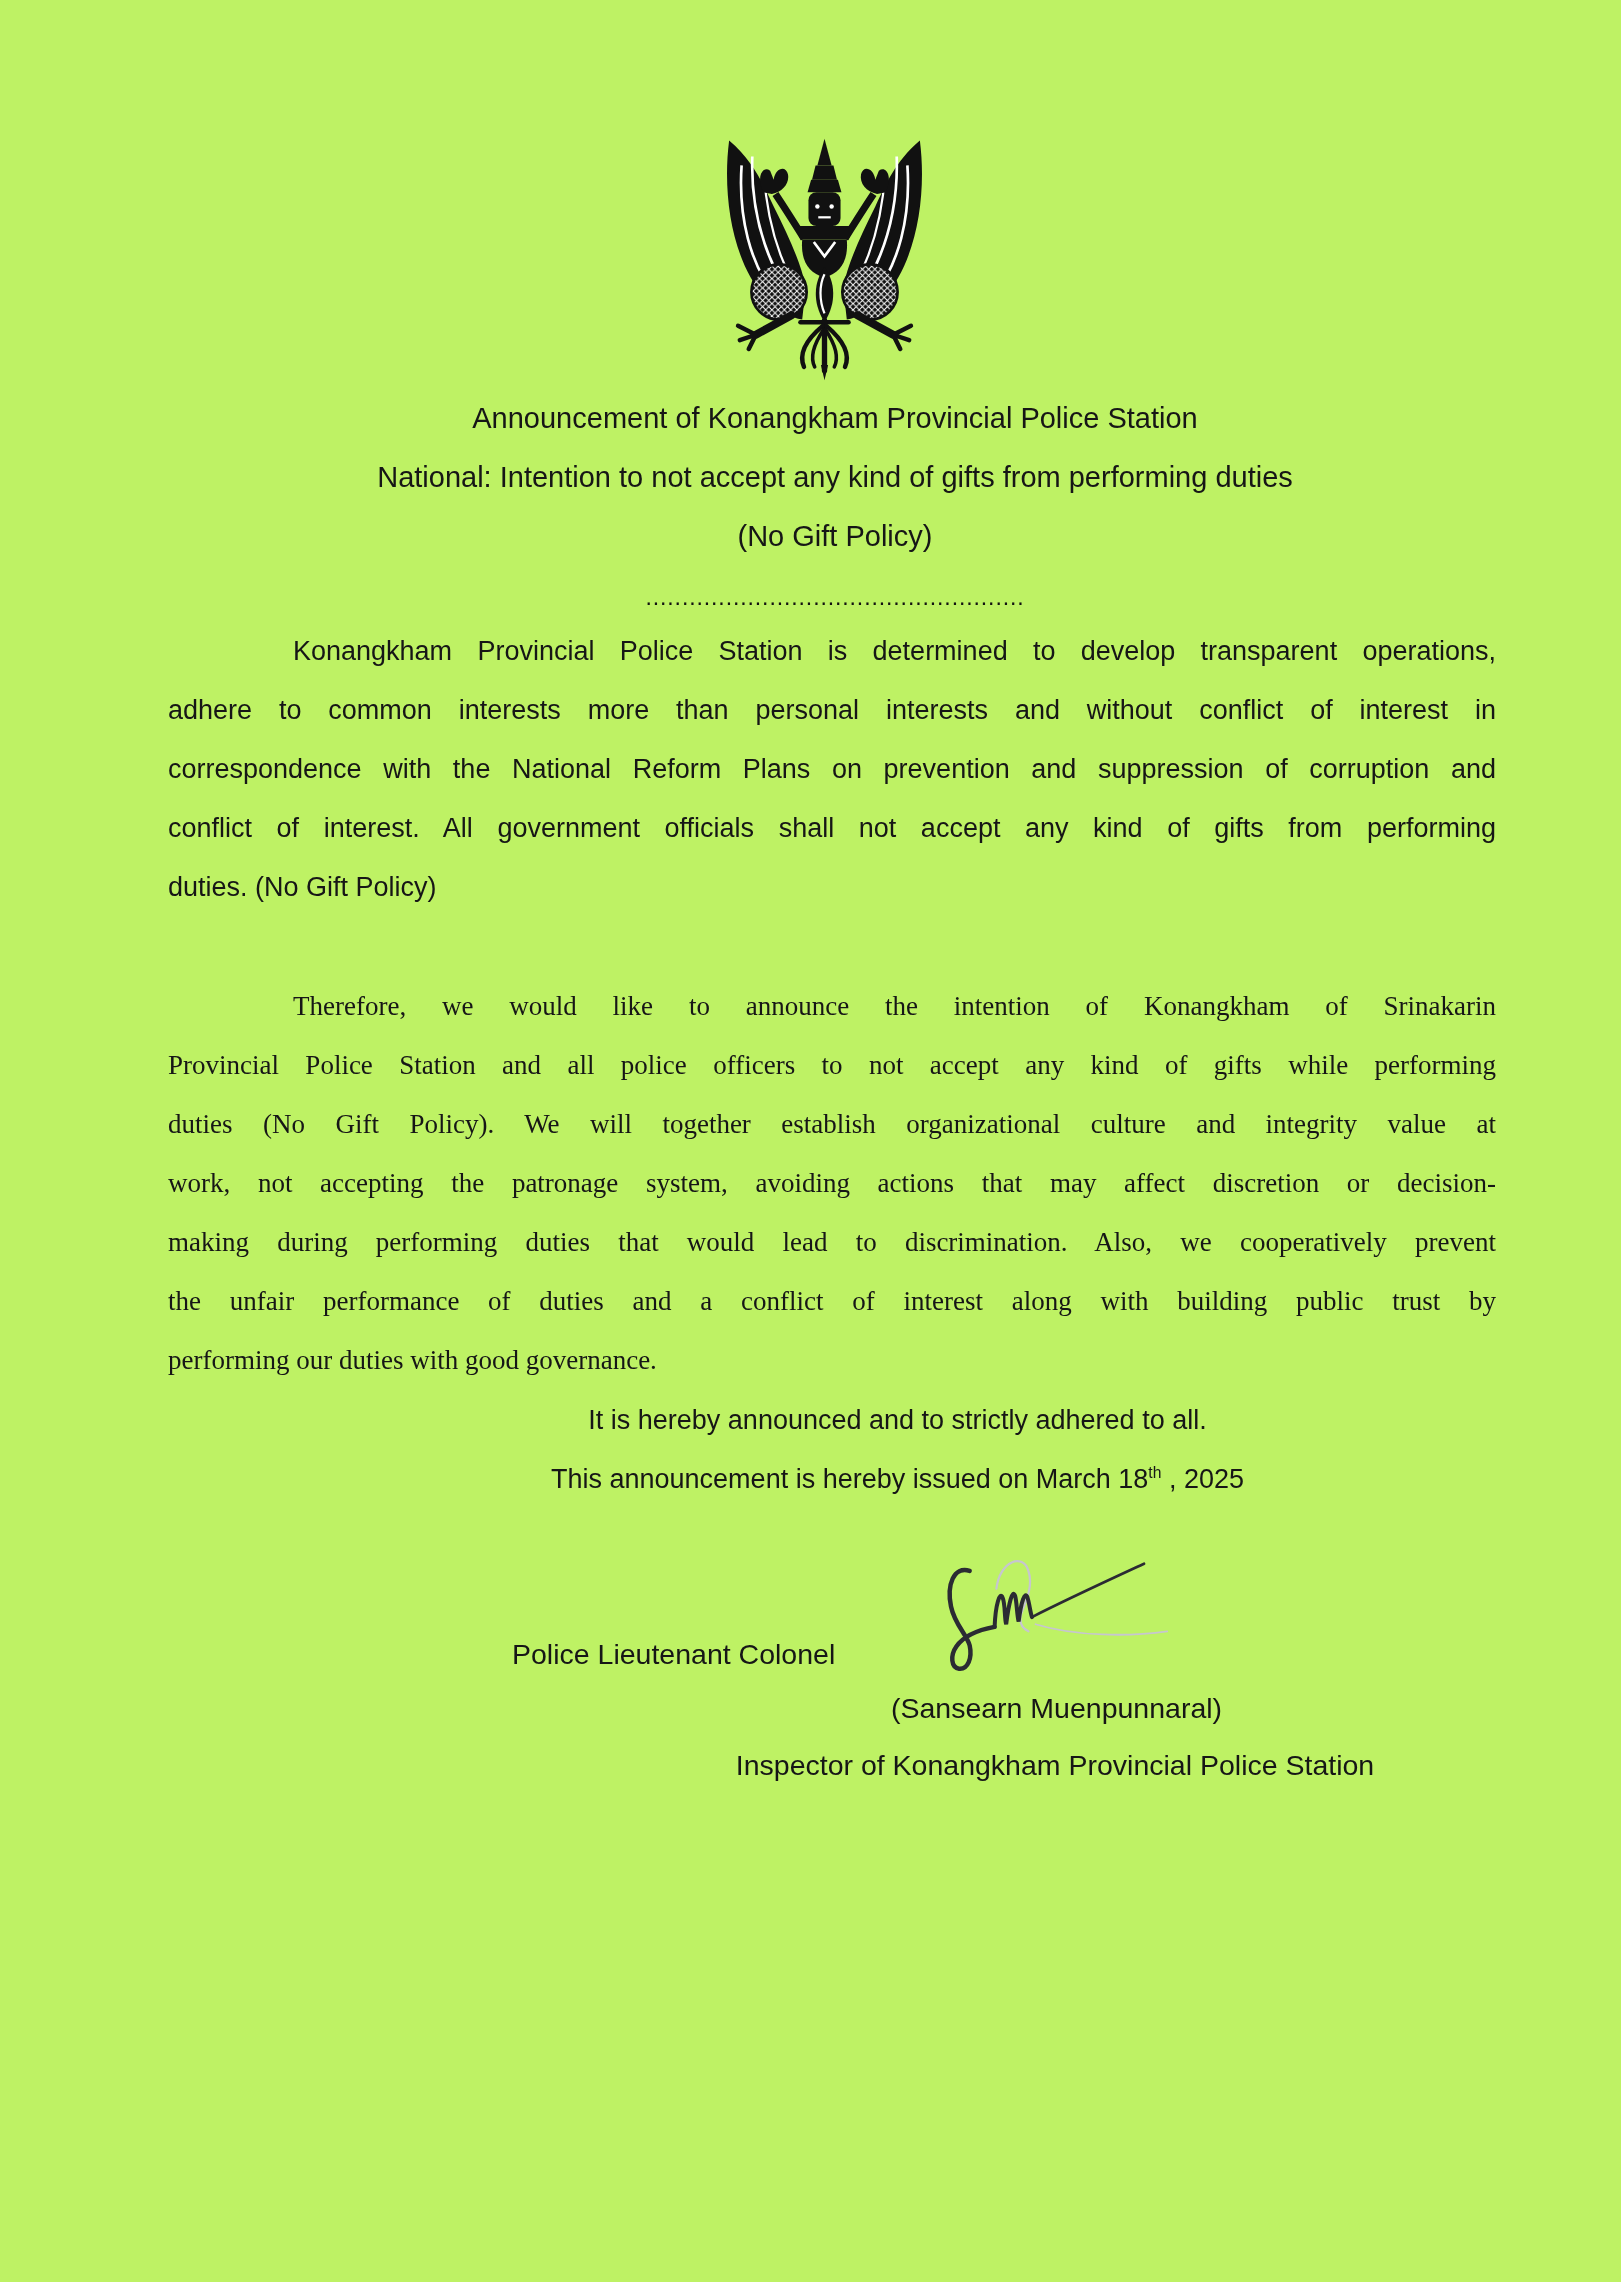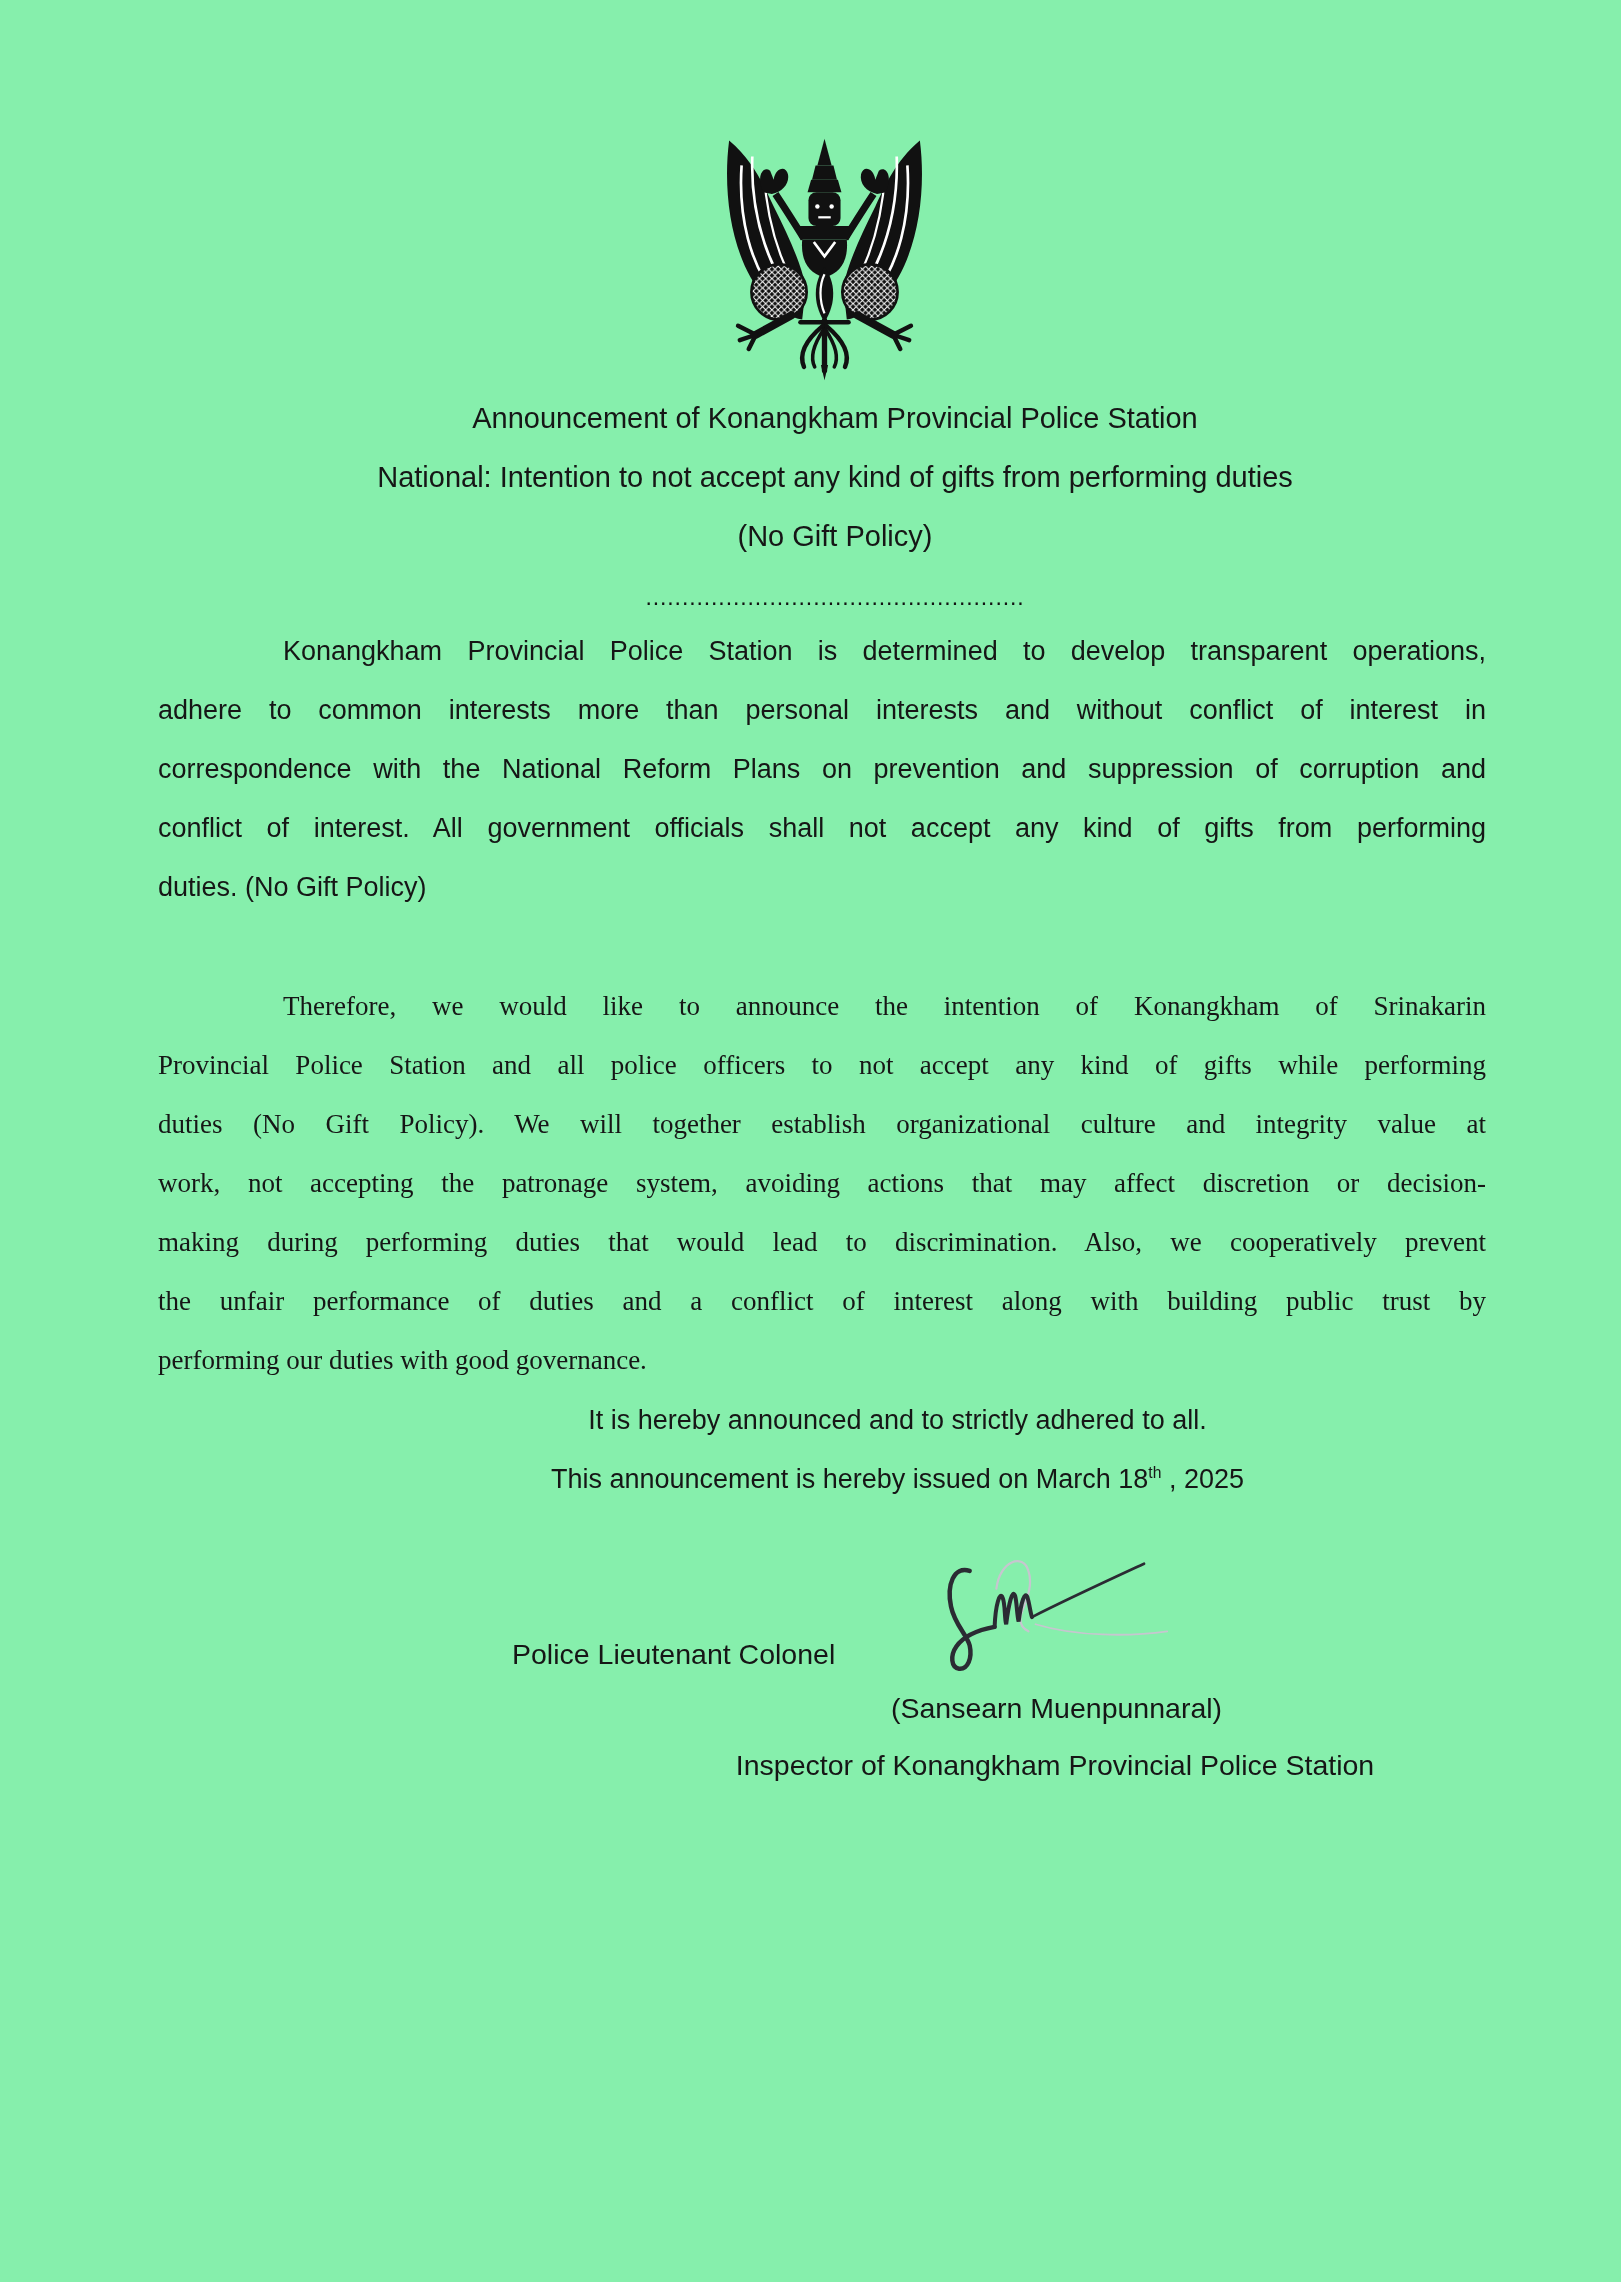--- a/index.html
+++ b/index.html
@@ -1,40 +1,40 @@
 <!DOCTYPE html>
 <html style="font-size:14.3px"><head>
 <meta charset="utf-8">
 <style>
   html, body { margin: 0; padding: 0; background: #ffffff; }
   .page {
     position: relative;
     width: 1622px;
     height: 2282px;
-    background: #86efac;
+    background: #bef264;
     font-family: "Liberation Sans", sans-serif;
     color: #161616;
     overflow: hidden;
   }
   
   .emblem { position: absolute; left: 722px; top: 134px; width: 205px; height: 250px; }
   
   .title-block {
     position: absolute; left: 171px; top: 389px; width: 1328px;
     font-size: 29px; line-height: 59px; text-align: center;
   }
   .title-line { height: 59px; }
   
   .dots {
     position: absolute; left: 171px; top: 579px; width: 1328px;
     text-align: center; font-size: 23px; line-height: 36px;
     letter-spacing: 0.9px; color: #111;
   }
   
-  .para { position: absolute; left: 158px; width: 1328px; font-size: 27px; line-height: 59px; }
+  .para { position: absolute; left: 168px; width: 1328px; font-size: 27px; line-height: 59px; }
   .para1 { top: 622px; }
   .para2 { top: 977px; font-family: Liberation Serif, serif; }
   .line { text-align: justify; text-align-last: justify; height: 59px; white-space: normal; }
   .line.last { text-align: center; text-align-last: left; }
   .line.indent { text-indent: 125px; }
   
   .closing { position: absolute; left: 171px; top: 1391px; width: 1328px; font-size: 27px; line-height: 59px; }
   .closing .cline { text-indent: 125px; height: 59px; text-align: center; }
   sup.sup { font-size: 0.58em; vertical-align: super; line-height: 0; }
   

